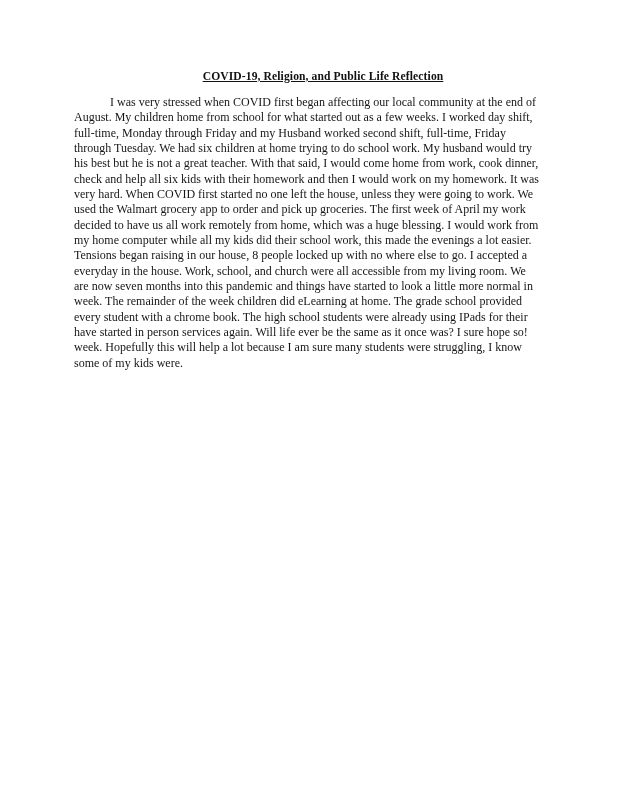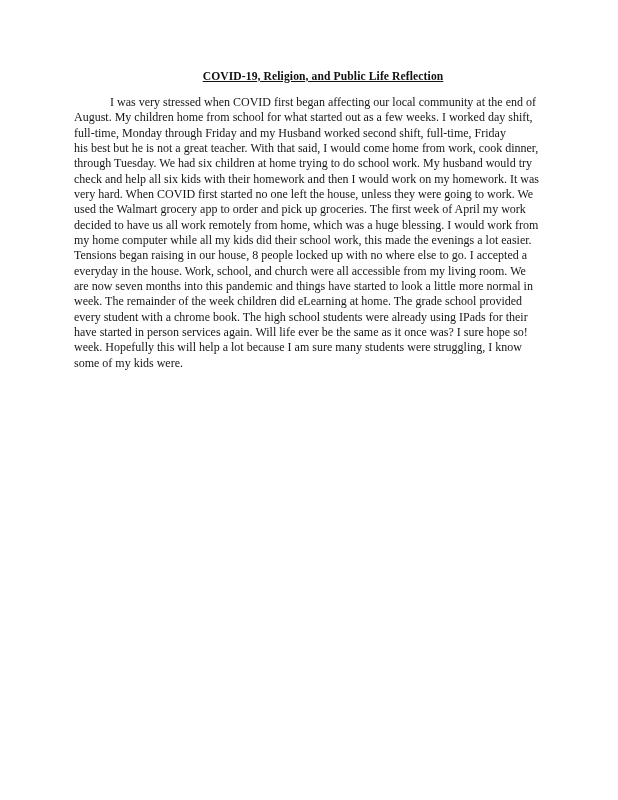--- a/index.html
+++ b/index.html
@@ -49,22 +49,22 @@
 </style>
 </head>
 <body>
 
 <div class="page">
   <h1 class="doc-title">COVID-19, Religion, and Public Life Reflection</h1>
   <div class="doc-body">
       <div class="doc-line">I was very stressed when COVID first began affecting our local community at the end of</div>
       <div class="doc-line">August. My children home from school for what started out as a few weeks. I worked day shift,</div>
       <div class="doc-line">full-time, Monday through Friday and my Husband worked second shift, full-time, Friday</div>
+      <div class="doc-line">through Tuesday. We had six children at home trying to do school work. My husband would try</div>
       <div class="doc-line">his best but he is not a great teacher. With that said, I would come home from work, cook dinner,</div>
-      <div class="doc-line">through Tuesday. We had six children at home trying to do school work. My husband would try</div>
       <div class="doc-line">check and help all six kids with their homework and then I would work on my homework. It was</div>
       <div class="doc-line">very hard. When COVID first started no one left the house, unless they were going to work. We</div>
       <div class="doc-line">used the Walmart grocery app to order and pick up groceries. The first week of April my work</div>
       <div class="doc-line">decided to have us all work remotely from home, which was a huge blessing. I would work from</div>
       <div class="doc-line">my home computer while all my kids did their school work, this made the evenings a lot easier.</div>
       <div class="doc-line">Tensions began raising in our house, 8 people locked up with no where else to go. I accepted a</div>
       <div class="doc-line">everyday in the house. Work, school, and church were all accessible from my living room. We</div>
       <div class="doc-line">are now seven months into this pandemic and things have started to look a little more normal in</div>
       <div class="doc-line">week. The remainder of the week children did eLearning at home. The grade school provided</div>
       <div class="doc-line">every student with a chrome book. The high school students were already using IPads for their</div>

